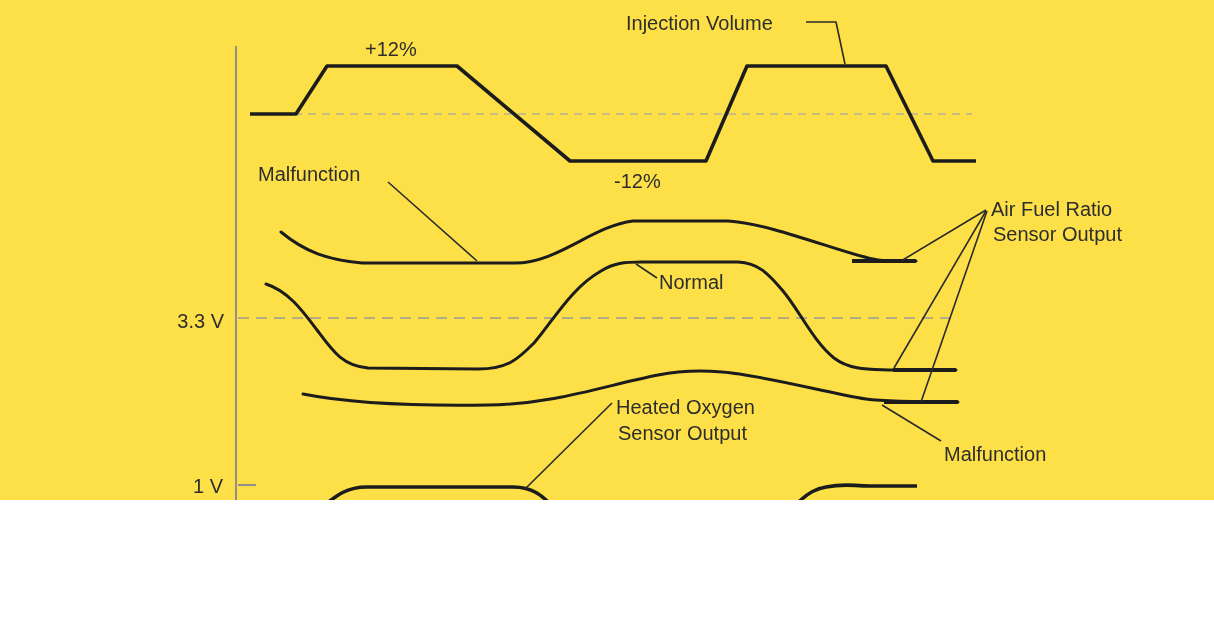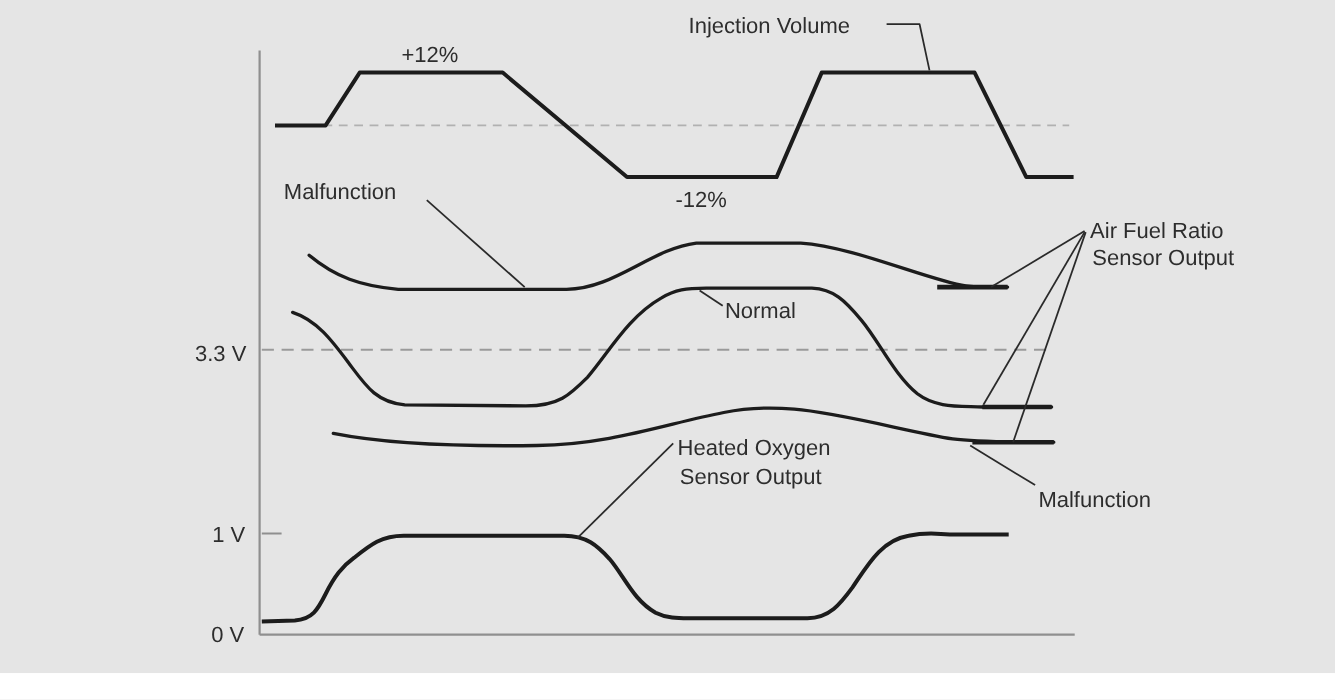--- a/index.html
+++ b/index.html
@@ -2,21 +2,21 @@
 <html style="--line: #1c1c1c; --axis: #8f8f8f; --guide: #a8a8a8; --text: #2d2d2d;"><head>
 <meta charset="utf-8">
 <style>
   :root{
     --line:#1c1c1c;
     --axis:#8f8f8f;
     --guide:#a8a8a8;
     --text:#2d2d2d;
   }
   html,body{margin:0;padding:0;background:#ffffff;}
-  .stage{position:relative;width:1214px;height:612px;background:#e5e5e5;overflow:hidden;}
+  .stage{position:relative;width:1214px;height:500px;background:#fde047;overflow:hidden;}
   svg{display:block;font-family:"Liberation Sans","DejaVu Sans",sans-serif;}
   .axis{stroke:var(--axis);stroke-width:2;fill:none;}
   .tick{stroke:var(--axis);stroke-width:2;fill:none;}
   .guide-light{stroke:var(--guide);stroke-width:1.6;stroke-dasharray:8 6;fill:none;opacity:.85;}
   .guide{stroke:#9a9a9a;stroke-width:1.7;stroke-dasharray:11 7;fill:none;}
   .wave{stroke:var(--line);stroke-width:3.6;fill:none;stroke-linejoin:round;stroke-linecap:butt;}
   .curve{stroke:var(--line);stroke-width:3;fill:none;stroke-linejoin:round;stroke-linecap:round;}
   .endcap{stroke:var(--line);stroke-width:4.2;fill:none;stroke-linecap:butt;}
   .leader{stroke:#2a2a2a;stroke-width:1.6;fill:none;stroke-linejoin:round;}
   .lbl{fill:var(--text);font-size:20px;}

